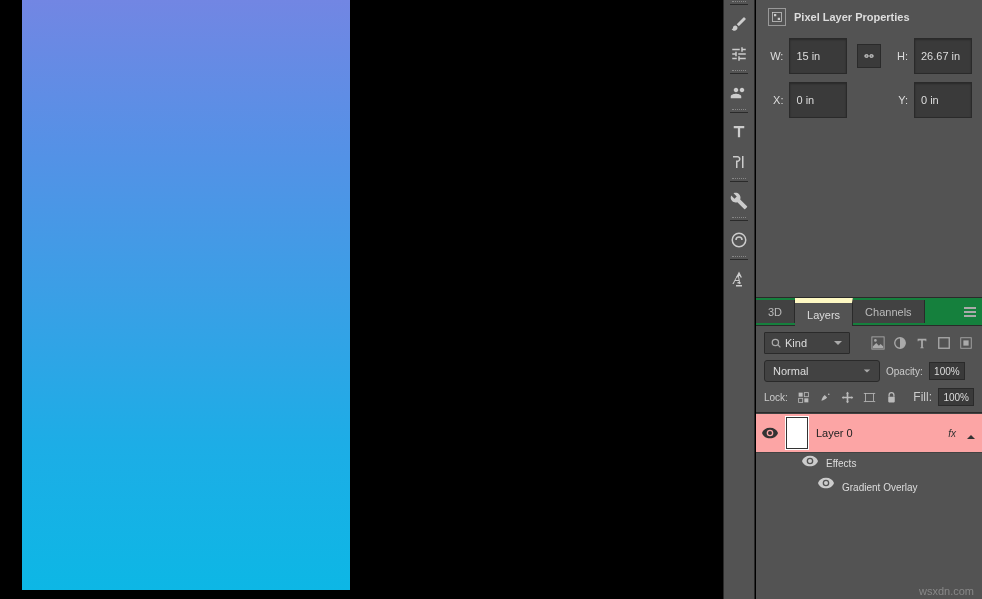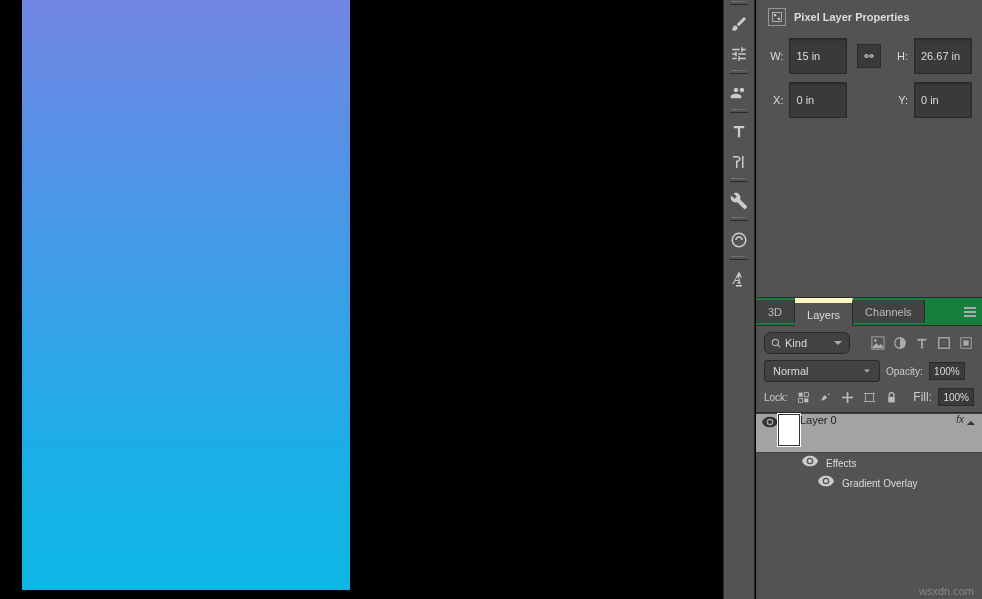--- a/index.html
+++ b/index.html
@@ -22,46 +22,46 @@
 .prop-input{background:#3a3a3a;border:1px solid #2a2a2a;color:#ddd;font-size:11px;padding:3px 6px;width:58px;height:36px;box-shadow:inset 0 1px 2px rgba(0,0,0,.3)}
 .link-btn{width:24px;height:24px;background:#3a3a3a;border:1px solid #2a2a2a;display:flex;align-items:center;justify-content:center;cursor:pointer;margin:0 4px}
 .link-btn svg{width:14px;height:10px;fill:#ccc}
 .panel-tabs{display:flex;background:#15803d;border-bottom:1px solid #2a2a2a;height:28px;align-items:center}
 .panel-tab{padding:6px 12px 5px;font-size:11px;color:#bbb;cursor:pointer;border-right:1px solid #2a2a2a;background:#424242}
 .panel-tab.active{background:#535353;color:#ddd;border-top:6px solid #fef9c3}
 .panel-menu{margin-left:auto;padding:5px 6px;cursor:pointer}
 .panel-menu svg{width:12px;height:10px;fill:#aaa}
 .layers-controls{background:#535353;padding:6px 8px}
 .filter-row{display:flex;align-items:center;gap:8px;margin-bottom:6px}
-.kind-select{background:#424242;border:1px solid #2a2a2a;color:#ddd;font-size:11px;padding:3px 6px;height:22px;display:flex;align-items:center;gap:4px;border-radius:6px;cursor:pointer;width:86px}
+.kind-select{background:#424242;border:1px solid #2a2a2a;color:#ddd;font-size:11px;padding:3px 6px;height:22px;display:flex;align-items:center;gap:4px;border-radius:1px;cursor:pointer;width:86px}
 .kind-select svg{width:10px;height:10px;fill:#aaa}
 .filter-icons{display:flex;gap:6px;margin-left:auto}
 .filter-icons .fi{width:16px;height:16px;display:flex;align-items:center;justify-content:center;cursor:pointer}
 .filter-icons svg{width:14px;height:14px;fill:#aaa}
 .blend-row{display:flex;align-items:center;gap:6px;margin-bottom:6px}
 .blend-select{background:#424242;border:1px solid #2a2a2a;color:#ddd;font-size:11px;padding:3px 8px;height:22px;border-radius:3px;cursor:pointer;width:116px;display:flex;align-items:center;justify-content:space-between}
 .opacity-label{font-size:10px;color:#ccc}
 .pct-input{background:#3a3a3a;border:1px solid #2a2a2a;color:#ddd;font-size:10px;padding:2px 4px;width:36px;height:18px;text-align:right}
 .lock-row{display:flex;align-items:center;gap:6px}
 .lock-label{font-size:10px;color:#ccc;margin-right:2px}
 .lock-icon{width:16px;height:16px;display:flex;align-items:center;justify-content:center;cursor:pointer}
 .lock-icon svg{width:13px;height:13px;fill:#bbb}
 .fill-label{font-size:12px;color:#ccc;margin-left:auto}
 .layers-list{background:#535353}
-.layer-row{display:flex;align-items:flex-start;height:40px;background:#a3a3a3;border-top:1px solid #424242;border-bottom:1px solid #424242;padding:0 6px;}
+.layer-row{display:flex;align-items:center;height:40px;background:#fca5a5;border-top:1px solid #424242;border-bottom:1px solid #424242;padding:0 6px;gap:8px}
 .eye-icon{width:16px;height:16px;cursor:pointer}
 .eye-icon svg{width:16px;height:12px;fill:#333}
 .layer-thumb{width:22px;height:32px;background:#fff;border:1px solid #333;box-shadow:0 0 0 1px #fff}
 .layer-name{font-size:11px;color:#222;flex:1}
 .fx-badge{font-size:10px;font-style:italic;color:#333;margin-right:2px}
 .collapse-arrow{width:10px;height:10px}
 .collapse-arrow svg{width:10px;height:10px;fill:#333}
 .effect-row{display:flex;align-items:center;height:20px;padding-left:46px;gap:8px;font-size:10px;color:#ddd}
 .effect-row .eye-icon svg{fill:#ccc}
-.sub-effect-row{display:flex;align-items:center;height:20px;padding-left:62px;gap:8px;font-size:10px;color:#ddd}
+.sub-effect-row{display:flex;align-items:flex-end;height:20px;padding-left:62px;gap:8px;font-size:10px;color:#ddd}
 .sub-effect-row .eye-icon svg{fill:#ccc}
 .watermark{position:absolute;right:8px;bottom:2px;font-size:11px;color:#888;font-family:Arial}
 .panel-divider{height:1px;background:#2a2a2a}
 </style>
 </head>
 <body>
 
 <div class="canvas-area">
   <div class="artwork"></div>
 </div>

